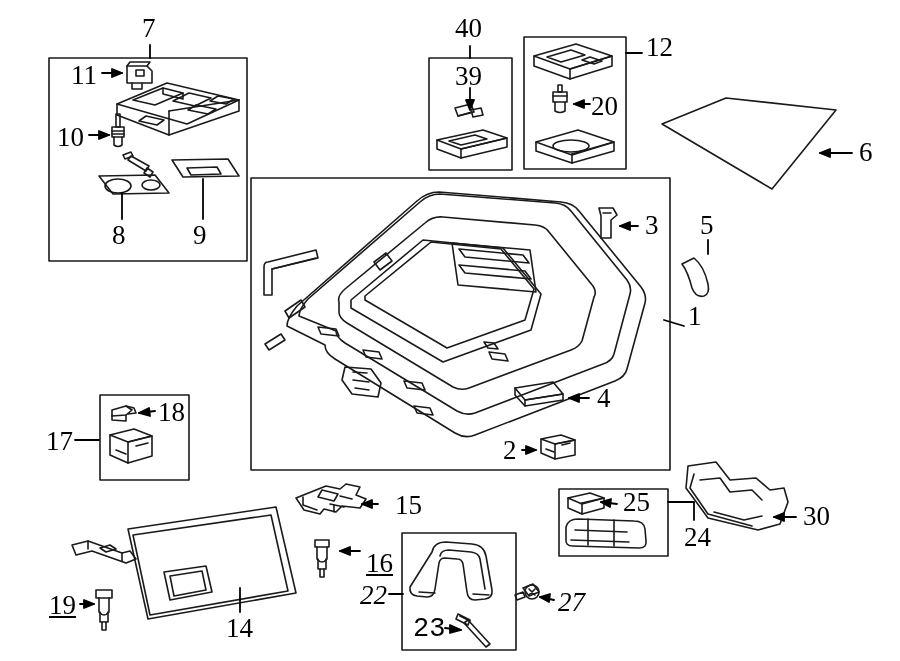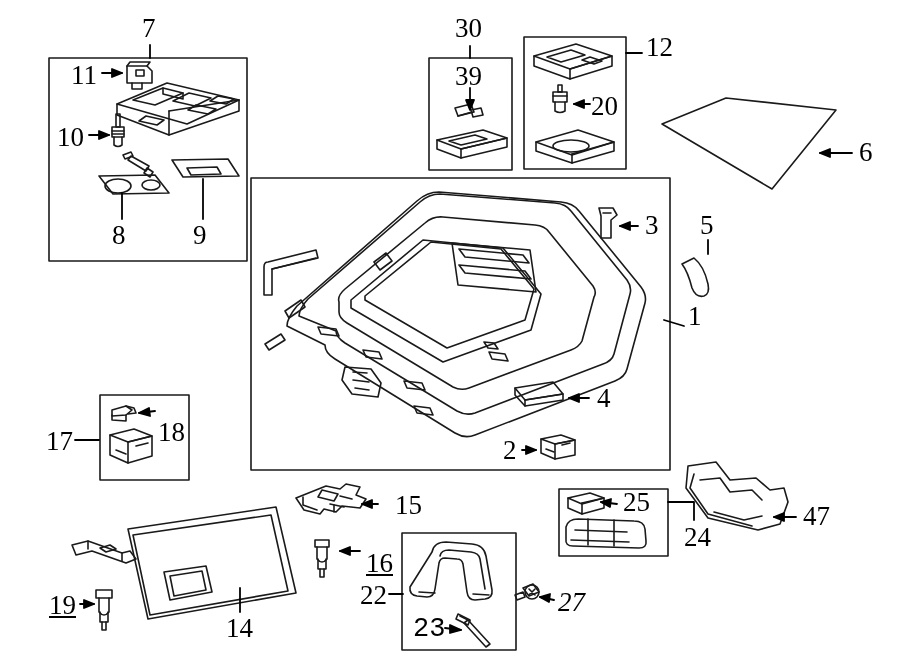--- a/index.html
+++ b/index.html
@@ -353,24 +353,24 @@
   <div class="callout" style="left:112px; top:222px;">8</div>
   <div class="callout" style="left:193px; top:222px;">9</div>
   <div class="callout" style="left:57px;  top:124px;">10</div>
   <div class="callout" style="left:71px;  top:62px;">11</div>
   <div class="callout" style="left:646px; top:34px;">12</div>
   <div class="callout" style="left:591px; top:93px;">20</div>
   <div class="callout" style="left:226px; top:615px;">14</div>
   <div class="callout" style="left:395px; top:492px;">15</div>
   <div class="callout" style="left:366px; top:550px;text-decoration:underline;">16</div>
   <div class="callout" style="left:46px;  top:428px;">17</div>
-  <div class="callout" style="left:158px; top:399px;margin-top:20px;">18</div>
+  <div class="callout" style="left:158px; top:399px;">18</div>
   <div class="callout" style="left:49px;  top:592px;text-decoration:underline;">19</div>
-  <div class="callout" style="left:455px; top:15px;">30</div>
+  <div class="callout" style="left:455px; top:15px;">40</div>
   <div class="callout" style="left:455px; top:63px;">39</div>
-  <div class="callout" style="left:360px; top:582px;">22</div>
+  <div class="callout" style="left:360px; top:582px;font-style:italic;">22</div>
   <div class="callout" style="left:413px; top:616px;font-family:Liberation Mono, monospace;">23</div>
   <div class="callout" style="left:684px; top:524px;">24</div>
   <div class="callout" style="left:623px; top:489px;">25</div>
-  <div class="callout" style="left:803px; top:503px;">47</div>
+  <div class="callout" style="left:803px; top:503px;">30</div>
   <div class="callout" style="left:558px; top:589px;font-style:italic;">27</div>
 
 </div>
 
 </body></html>

